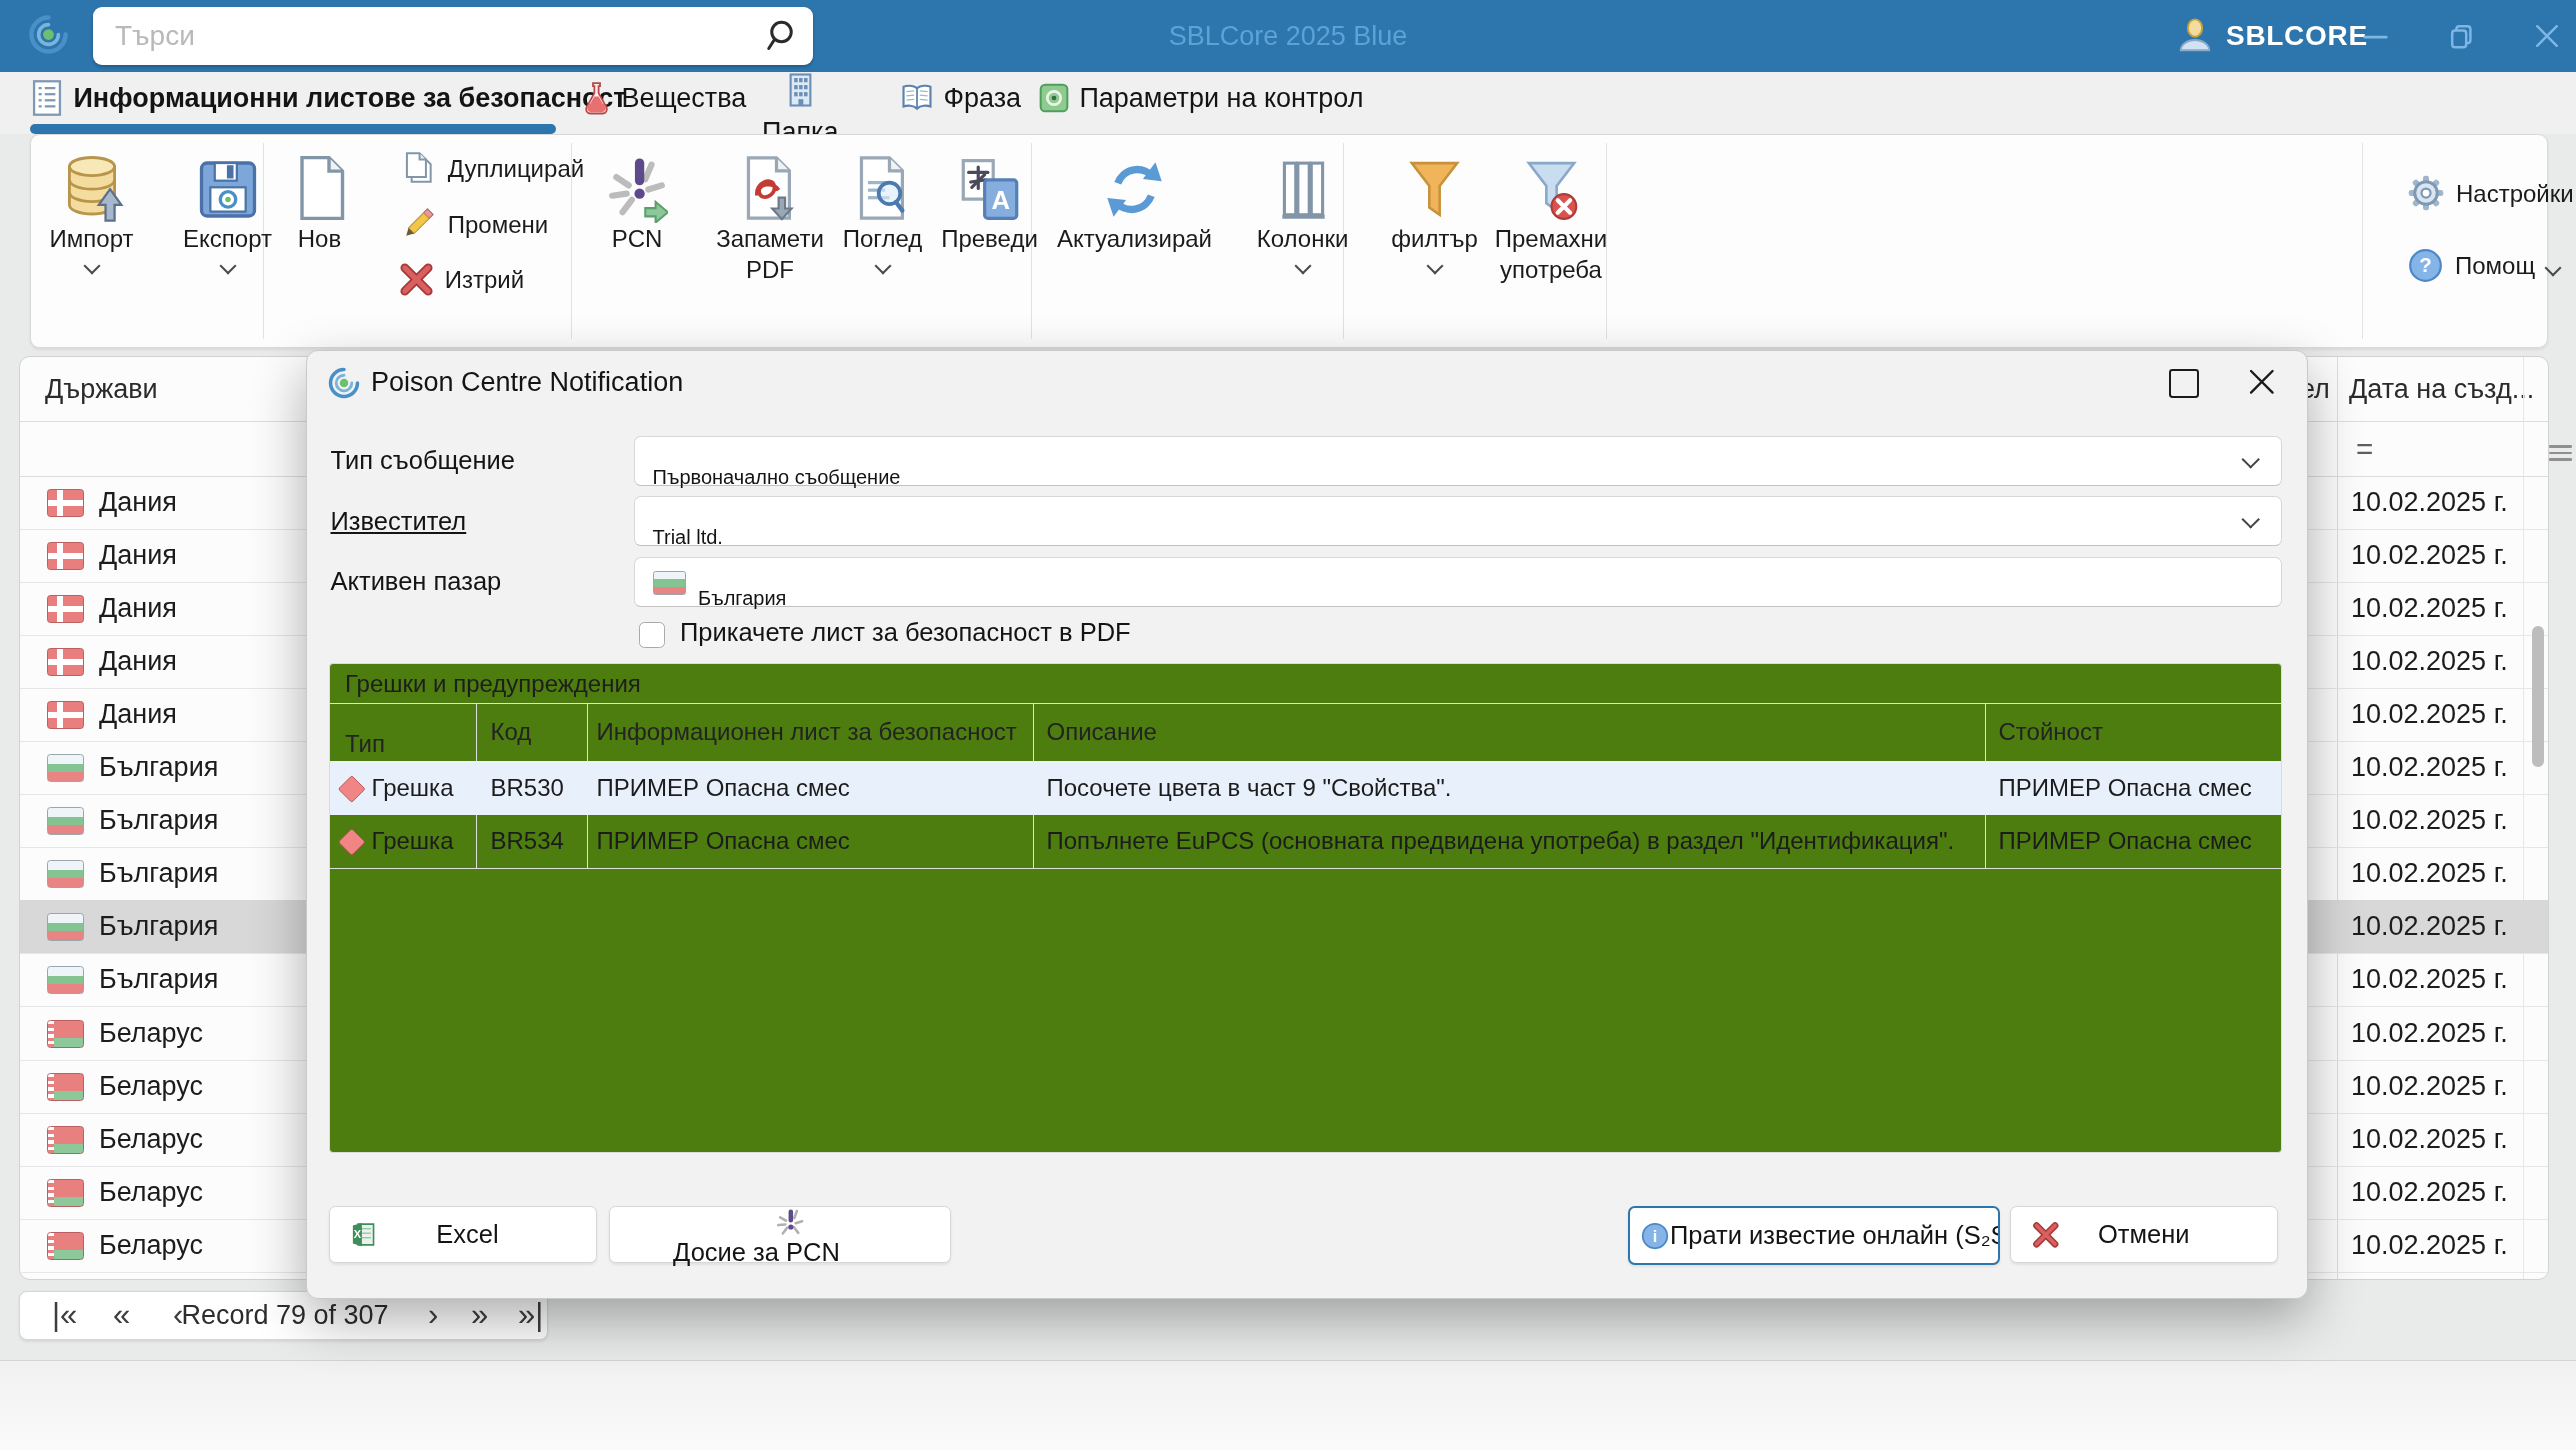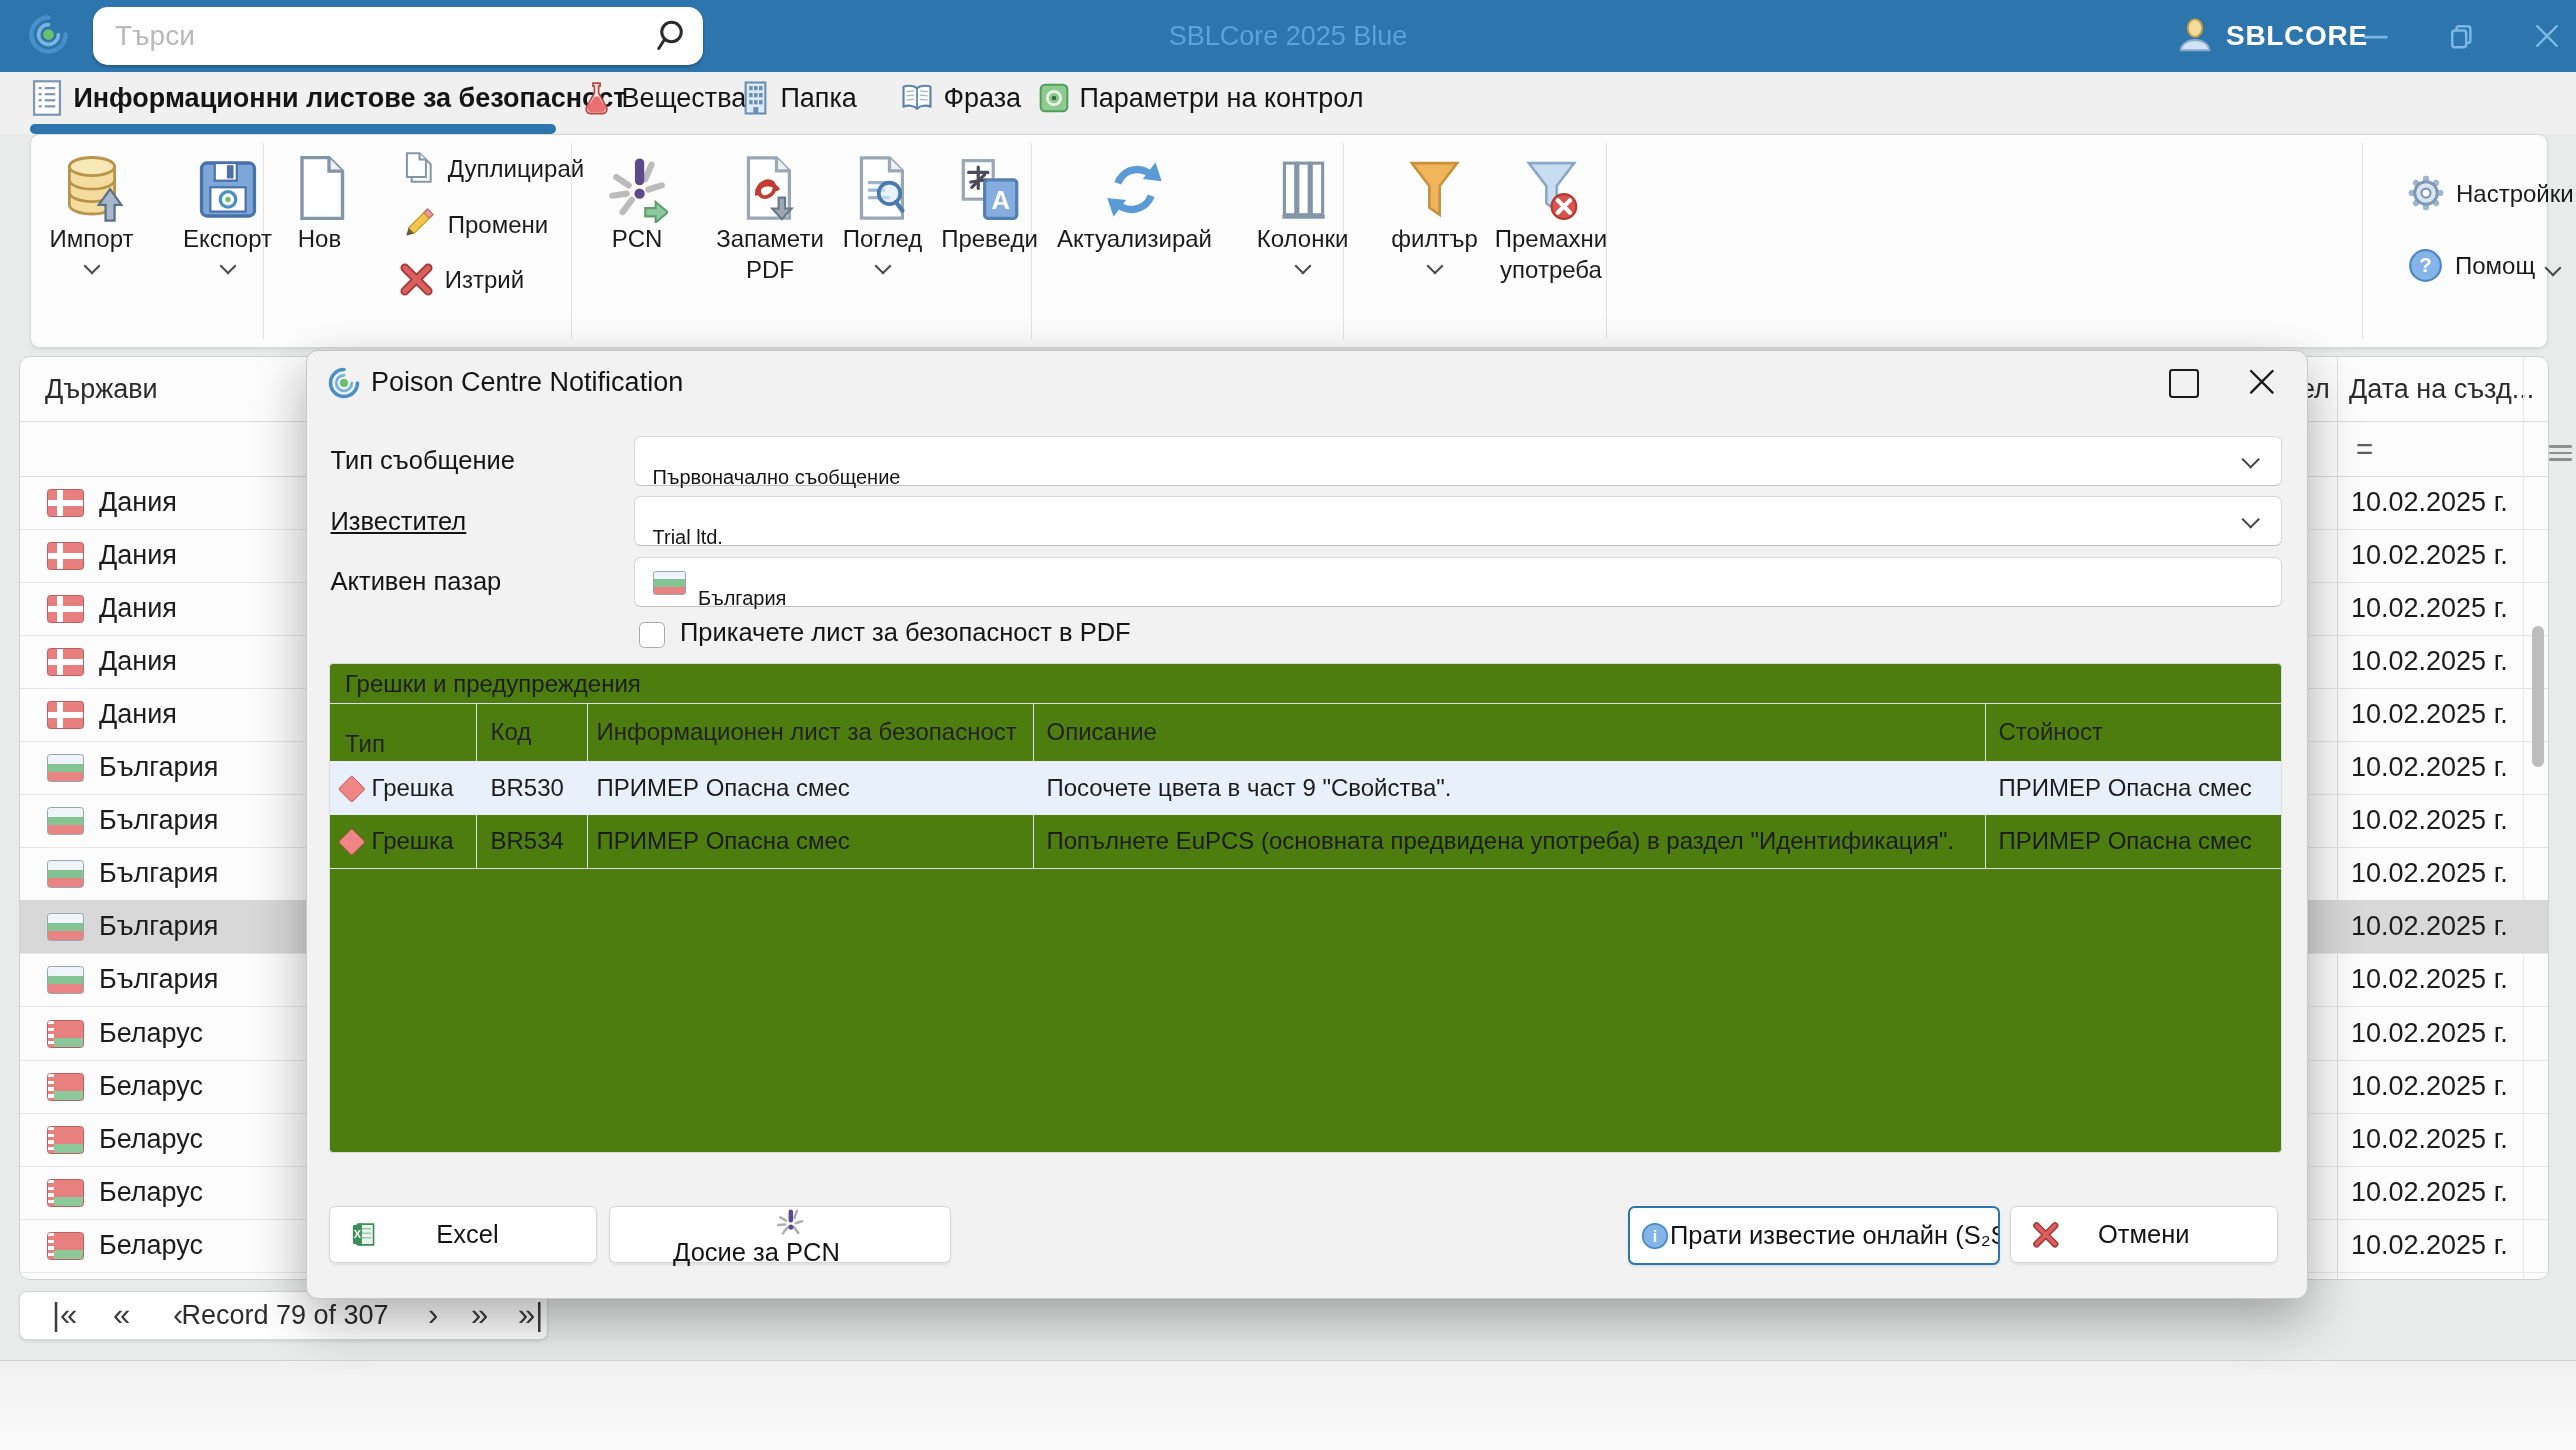--- a/index.html
+++ b/index.html
@@ -1,21 +1,21 @@
 <!DOCTYPE html>
 <html style="font-size:10.7px"><head>
 <meta charset="utf-8">
 <style>
   html,body{margin:0;padding:0;background:#555;}
   .app{position:relative;width:2576px;height:1451px;overflow:hidden;
        font-family:"Liberation Sans","DejaVu Sans",sans-serif;background:#e9eaea;}
   
   .titlebar{position:absolute;left:0;top:0;width:2576px;height:72px;background:#2d76ad;}
   .tb-logo{position:absolute;left:27px;top:13.4px;width:43px;height:43px;}
-  .searchbox{position:absolute;left:93px;top:6.7px;width:610px;height:58px;background:#fff;border-radius:15px;box-shadow:0 2px 3.4px rgba(0,0,0,.25);}
+  .searchbox{position:absolute;left:93px;top:6.7px;width:720px;height:58px;background:#fff;border-radius:9px;box-shadow:0 2px 3.4px rgba(0,0,0,.25);}
   .searchinput{position:absolute;left:20px;top:5.4px;width:531px;height:46px;border:0;outline:0;font-size:28px;color:#333;font-family:inherit;background:transparent;}
   .searchinput::placeholder{color:#b9b9b9;}
   .searchicon{position:absolute;right:14.8px;top:10.7px;width:36px;height:36px;}
   .apptitle{position:absolute;left:50%;top:0;transform:translateX(-50%);line-height:72px;font-size:27px;color:#5ba2d9;}
   .account{position:absolute;left:2176px;top:0;height:72px;display:flex;align-items:center;gap:12px;}
   .acctname{font-size:28px;font-weight:bold;color:#fff;letter-spacing:0.7px;}
   .wbtn{position:absolute;top:20px;width:32px;height:32px;display:flex;align-items:center;justify-content:center;cursor:default;}
   
   .tabbar{position:absolute;left:0;top:72px;width:2576px;height:62px;background:#f0f0f0;}
   .tab{position:absolute;top:0;height:52px;display:flex;align-items:center;gap:9.4px;font-size:27px;color:#141414;}
@@ -160,21 +160,21 @@
     </div>
     <div class="tab" style="left:581px;">
       <span class="icon">
         <svg width="31" height="36" viewBox="0 0 44 50">
             <path d="M17 4 h10 v4 h-2 v10 l11 20 a6 6 0 0 1 -5 9 h-18 a6 6 0 0 1 -5 -9 l11 -20 v-10 h-2 z" fill="#fdecec" stroke="#b84848" stroke-width="2.5"></path>
             <path d="M13 33 l6 -10 h6 l6 10 a6 6 0 0 1 -4 12 h-10 a6 6 0 0 1 -4 -12 z" fill="#e87070"></path>
           </svg>
       </span>
       <span class="tlabel">Вещества</span>
     </div>
-    <div class="tab" style="left:740px;">
+    <div class="tab" style="left:762px;flex-direction:column;">
       <span class="icon">
         <svg width="31" height="36" viewBox="0 0 44 50">
             <rect x="8" y="3" width="28" height="44" fill="#ddeaf6" stroke="#6b8fb5" stroke-width="3"></rect>
             <g fill="#6b8fb5">
               <rect x="13" y="8" width="5" height="6"></rect>
               <rect x="20" y="8" width="5" height="6"></rect>
               <rect x="27" y="8" width="5" height="6"></rect>
               <rect x="13" y="18" width="5" height="6"></rect>
               <rect x="20" y="18" width="5" height="6"></rect>
               <rect x="27" y="18" width="5" height="6"></rect>

